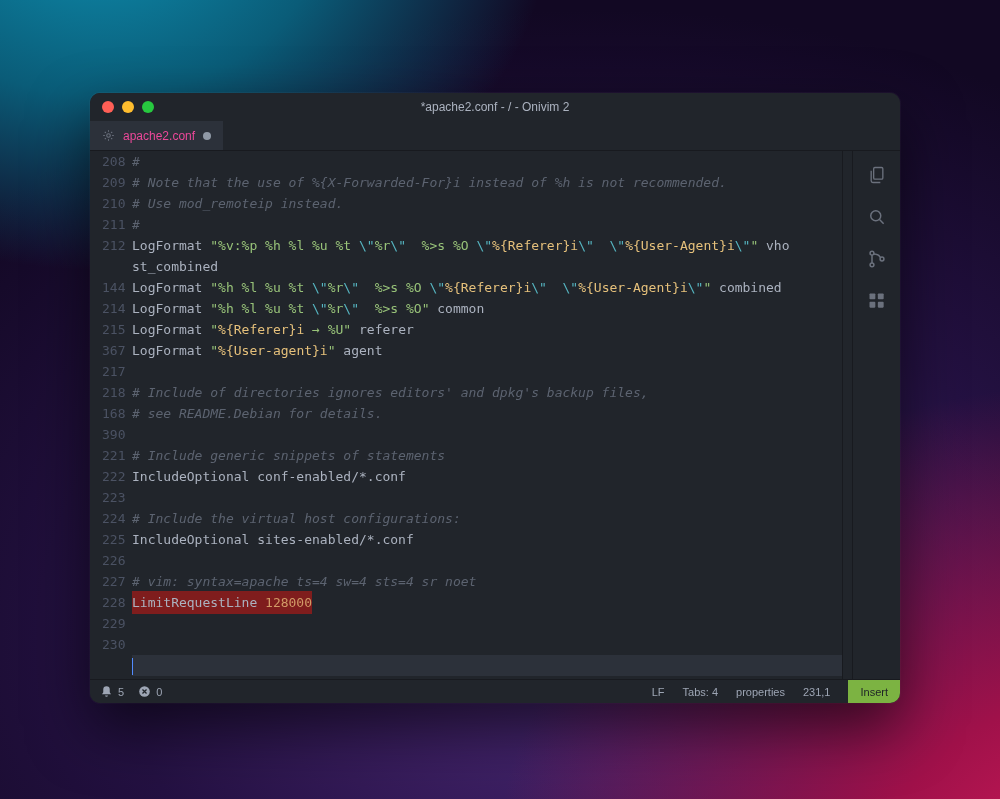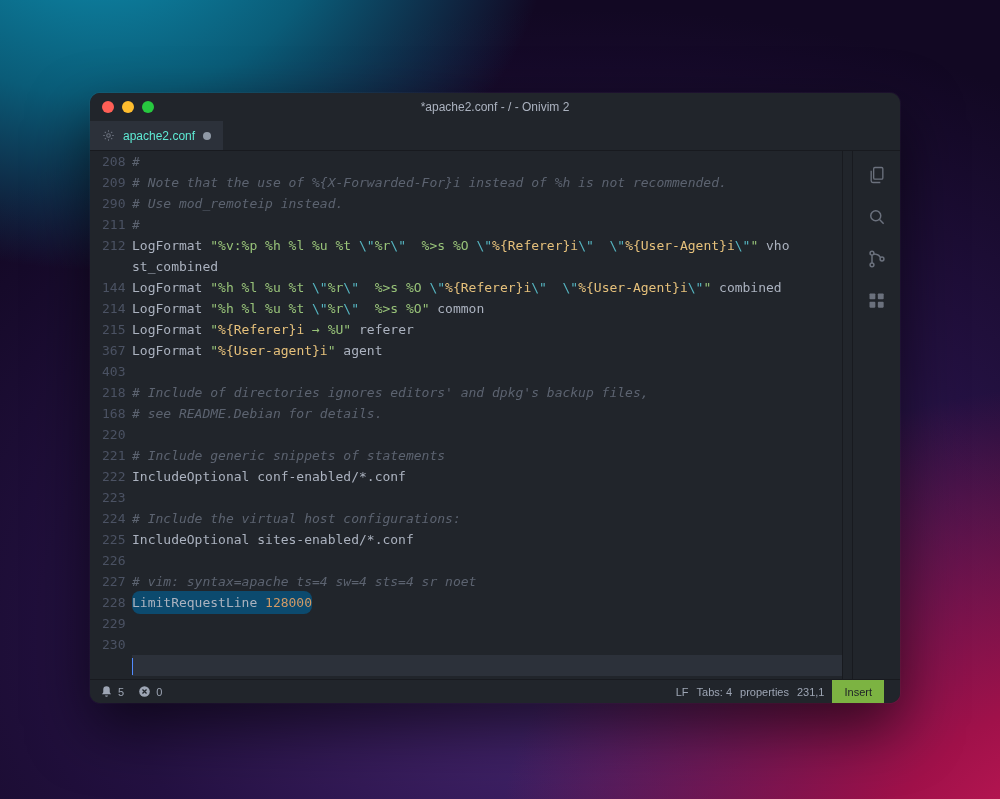--- a/index.html
+++ b/index.html
@@ -27,21 +27,21 @@
 .tl-red { background: #ff5f56; }
 .tl-yellow { background: #ffbd2e; }
 .tl-green { background: #27c93f; }
 .title { flex: 1; text-align: center; font-size: 12px; color: #abb2bf; }
 .tabbar {
   height: 30px; display: flex; background: #21252b; flex-shrink: 0;
   border-bottom: 1px solid #181a1f;
 }
 .tab {
   display: flex; align-items: center; gap: 8px; padding: 0 12px;
-  background: #2c313a; font-size: 12px; color: #5eead4;
+  background: #2c313a; font-size: 12px; color: #ec4899;
 }
 .tab .mod-dot { width: 8px; height: 8px; border-radius: 50%; background: #9099a6; }
 .gear-icon { width: 13px; height: 13px; }
 .body { flex: 1; display: flex; min-height: 0; }
 .editor-wrap { flex: 1; display: flex; min-height: 0; position: relative; }
 .editor {
   flex: 1; display: flex; font-family: "SF Mono", Menlo, Consolas, monospace;
   font-size: 13px; line-height: 21px; overflow: hidden; min-width: 0;
 }
 .gutter {
@@ -51,39 +51,39 @@
 .gutter .ln.current { color: #abb2bf; margin-top: 42px; }
 .code { flex: 1; color: #abb2bf; white-space: pre; overflow: hidden; min-width: 0; }
 .code .row { height: 21px; }
 .code .row.current { background: #2c313a; }
 .tok-cmt { color: #5c6370; font-style: italic; }
 .tok-dir { color: #abb2bf; }
 .tok-str { color: #98c379; }
 .tok-var { color: #e5c07b; }
 .tok-esc { color: #56b6c2; }
 .tok-num { color: #d19a66; }
-.selbg { background: #0c4a6e; border-radius: 8px; padding: 4px 0; }
+.selbg { background: #7f1d1d; border-radius: 0; padding: 4px 0; }
 .cursor { display: inline-block; width: 1px; height: 17px; background: #528bff; vertical-align: middle; }
 .minimap { width: 10px; background: #21252b; border-left: 1px solid #181a1f; flex-shrink: 0; }
 .rightbar {
   width: 48px; background: #21252b; border-left: 1px solid #181a1f;
   display: flex; flex-direction: column; align-items: center; gap: 22px;
   padding-top: 14px; flex-shrink: 0;
 }
 .rightbar .ico { width: 20px; height: 20px; color: #6b717d; cursor: pointer; }
 .rightbar .ico svg { width: 100%; height: 100%; }
 .statusbar {
   height: 24px; background: #21252b; border-top: 1px solid #181a1f;
   display: flex; align-items: center; font-size: 11px; color: #9da5b4;
   flex-shrink: 0;
 }
 .sb-left { display: flex; align-items: center; gap: 14px; padding-left: 10px; }
 .sb-item { display: flex; align-items: center; gap: 5px; }
 .sb-ico { width: 13px; height: 13px; }
-.sb-right { margin-left: auto; display: flex; align-items: center; gap: 8px; padding-right: 16px; }
+.sb-right { margin-left: auto; display: flex; align-items: center; gap: 18px; padding-right: 0; }
 .sb-mode {
   background: #7cb342; color: #1e2127; padding: 0 12px; height: 24px;
   display: flex; align-items: center; font-weight: 500;
 }
 </style>
 </head>
 <body>
 
 <div class="desktop">
   <div class="window">
@@ -107,32 +107,32 @@
         <span class="mod-dot"></span>
       </div>
     </div>
 
     <div class="body">
       <div class="editor-wrap">
         <div class="editor">
           <div class="gutter" id="gutter">
               <div class="ln">208</div>
               <div class="ln">209</div>
-              <div class="ln">290</div>
+              <div class="ln">210</div>
               <div class="ln">211</div>
               <div class="ln">212</div>
               <div class="ln">&nbsp;</div>
               <div class="ln">144</div>
               <div class="ln">214</div>
               <div class="ln">215</div>
               <div class="ln">367</div>
-              <div class="ln">403</div>
+              <div class="ln">217</div>
               <div class="ln">218</div>
               <div class="ln">168</div>
-              <div class="ln">220</div>
+              <div class="ln">390</div>
               <div class="ln">221</div>
               <div class="ln">222</div>
               <div class="ln">223</div>
               <div class="ln">224</div>
               <div class="ln">225</div>
               <div class="ln">226</div>
               <div class="ln">227</div>
               <div class="ln">228</div>
               <div class="ln">229</div>
               <div class="ln">230</div>

